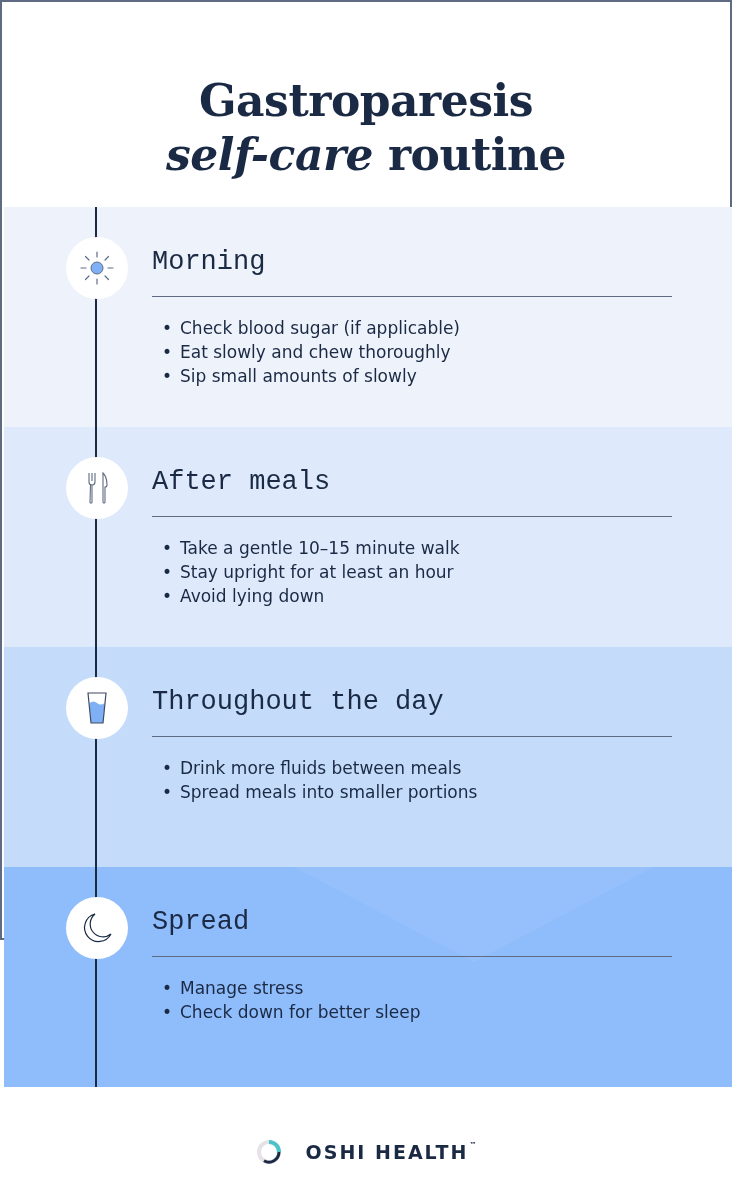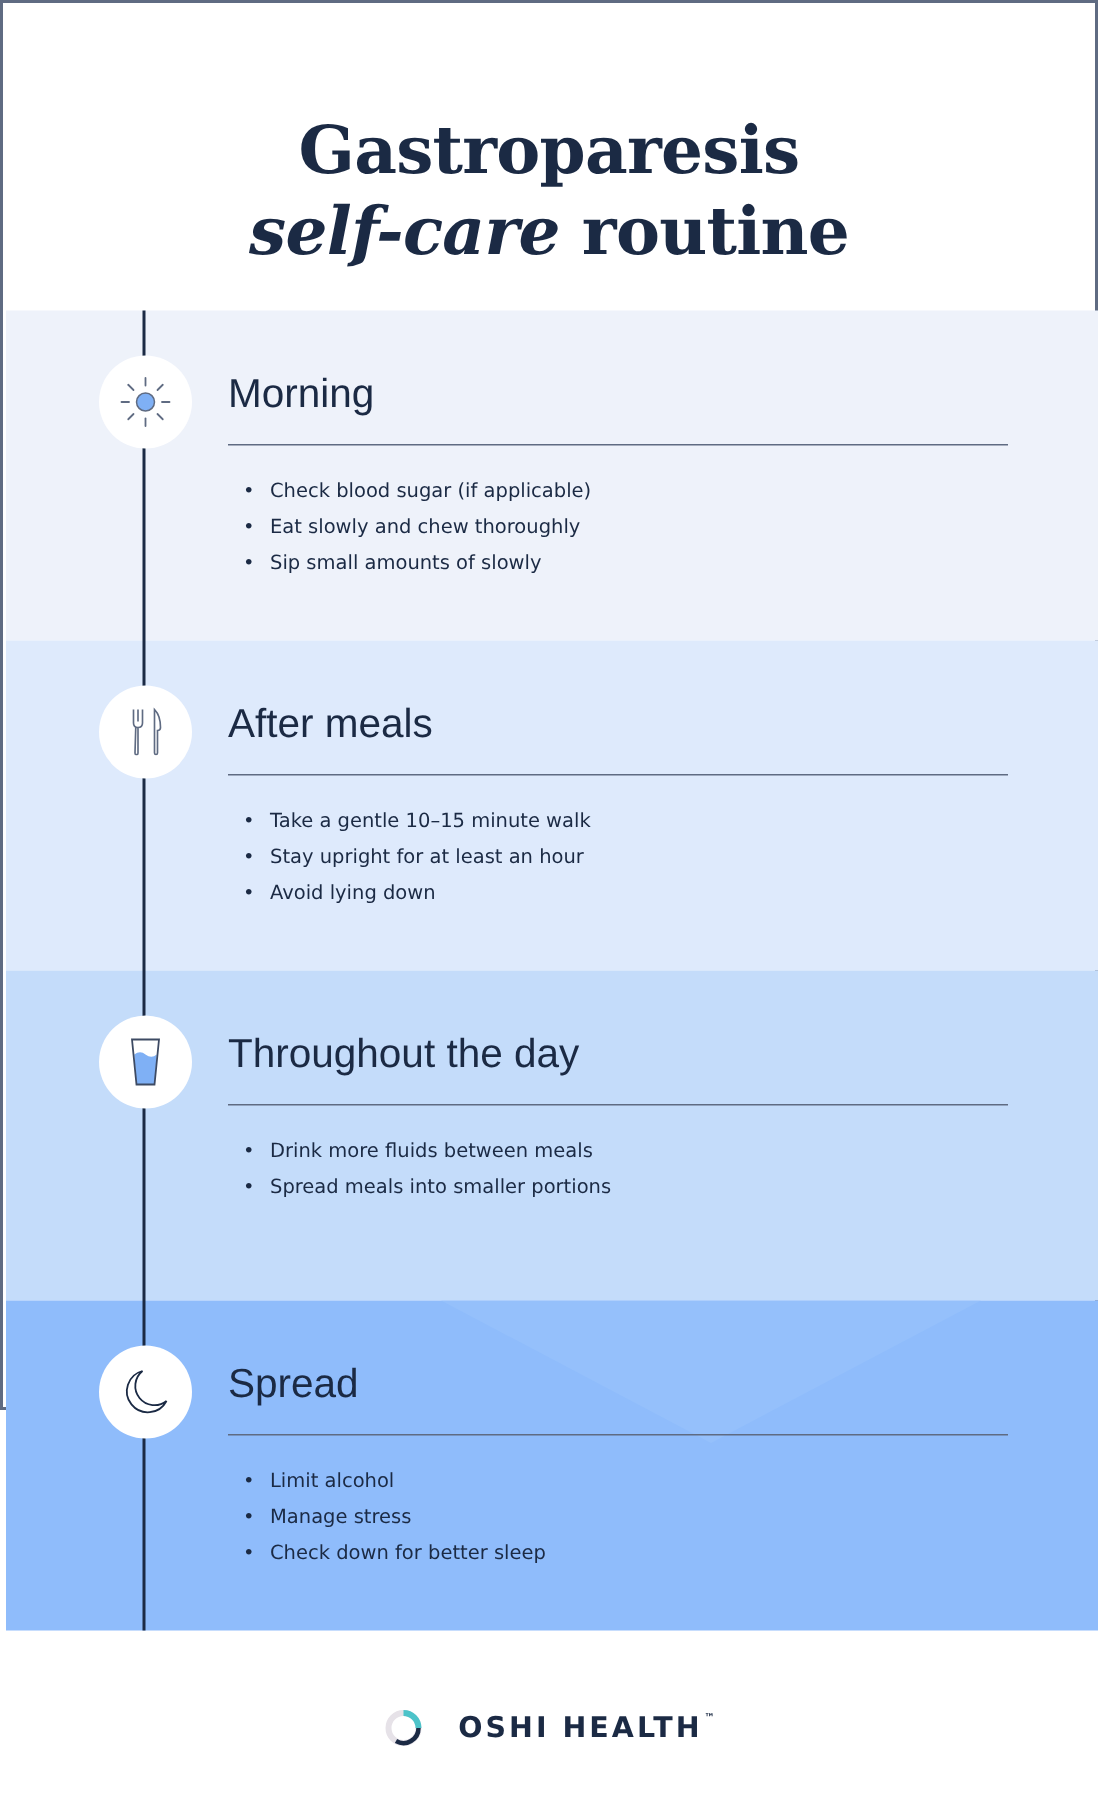--- a/index.html
+++ b/index.html
@@ -34,28 +34,28 @@
       position: absolute; left: 93px; top: 205px; width: 2px; height: 880px; background: #1b2a44;
     }
 
     .icon-circle {
       position: absolute; left: 64px; width: 62px; height: 62px; border-radius: 50%;
       background: #ffffff; display: flex; align-items: center; justify-content: center;
     }
 
     .heading {
       position: absolute; left: 150px;
-      font-family: Liberation Sans, sans-serif;
+      font-family: Liberation Mono, monospace;
       font-size: 27px; color: #1b2a44; line-height: 34px;
     }
     .rule { position: absolute; left: 150px; width: 520px; height: 1px; background: #5f6b82; }
     .bullets {
       position: absolute; left: 160px; list-style: none;
       font-family: "DejaVu Sans", "Liberation Sans", sans-serif;
-      font-size: 13px; color: #1b2a44; line-height: 24px;
+      font-size: 17px; color: #1b2a44; line-height: 24px;
     }
     .bullets li { position: relative; padding-left: 18px; }
     .bullets li::before { content: "•"; position: absolute; left: 0; top: 0; }
 
     .footer {
       position: absolute; top: 1137px; left: 0; width: 100%;
       display: flex; justify-content: center; align-items: center; gap: 24px;
     }
     .brand {
       font-family: "DejaVu Sans", "Liberation Sans", sans-serif;
@@ -133,21 +133,20 @@
   </ul>
 
   <div class="icon-circle" style="top:895px;">
     <svg width="40" height="40" viewBox="0 0 40 40">
       <path d="M18 6 A14 14 0 1 0 34 26 A12 12 0 0 1 18 6 Z" fill="none" stroke="#1b2a44" stroke-width="1.2"></path>
     </svg>
   </div>
   <div class="heading" style="top:903px;">Spread</div>
   <div class="rule" style="top:954px;"></div>
   <ul class="bullets" style="top:974px;">
-    <li>Limit alcohol</li>
     <li>Manage stress</li>
     <li>Check down for better sleep</li>
   </ul>
 
   <div class="footer">
     <svg width="26" height="26" viewBox="0 0 26 26">
       <circle cx="13" cy="13" r="10" fill="none" stroke="#e6e2e8" stroke-width="4"></circle>
       <path d="M13 3 A10 10 0 0 1 23 13" fill="none" stroke="#4cc3c9" stroke-width="4"></path>
       <path d="M23 13 A10 10 0 0 1 8 21.7" fill="none" stroke="#1b2a44" stroke-width="3"></path>
     </svg>

